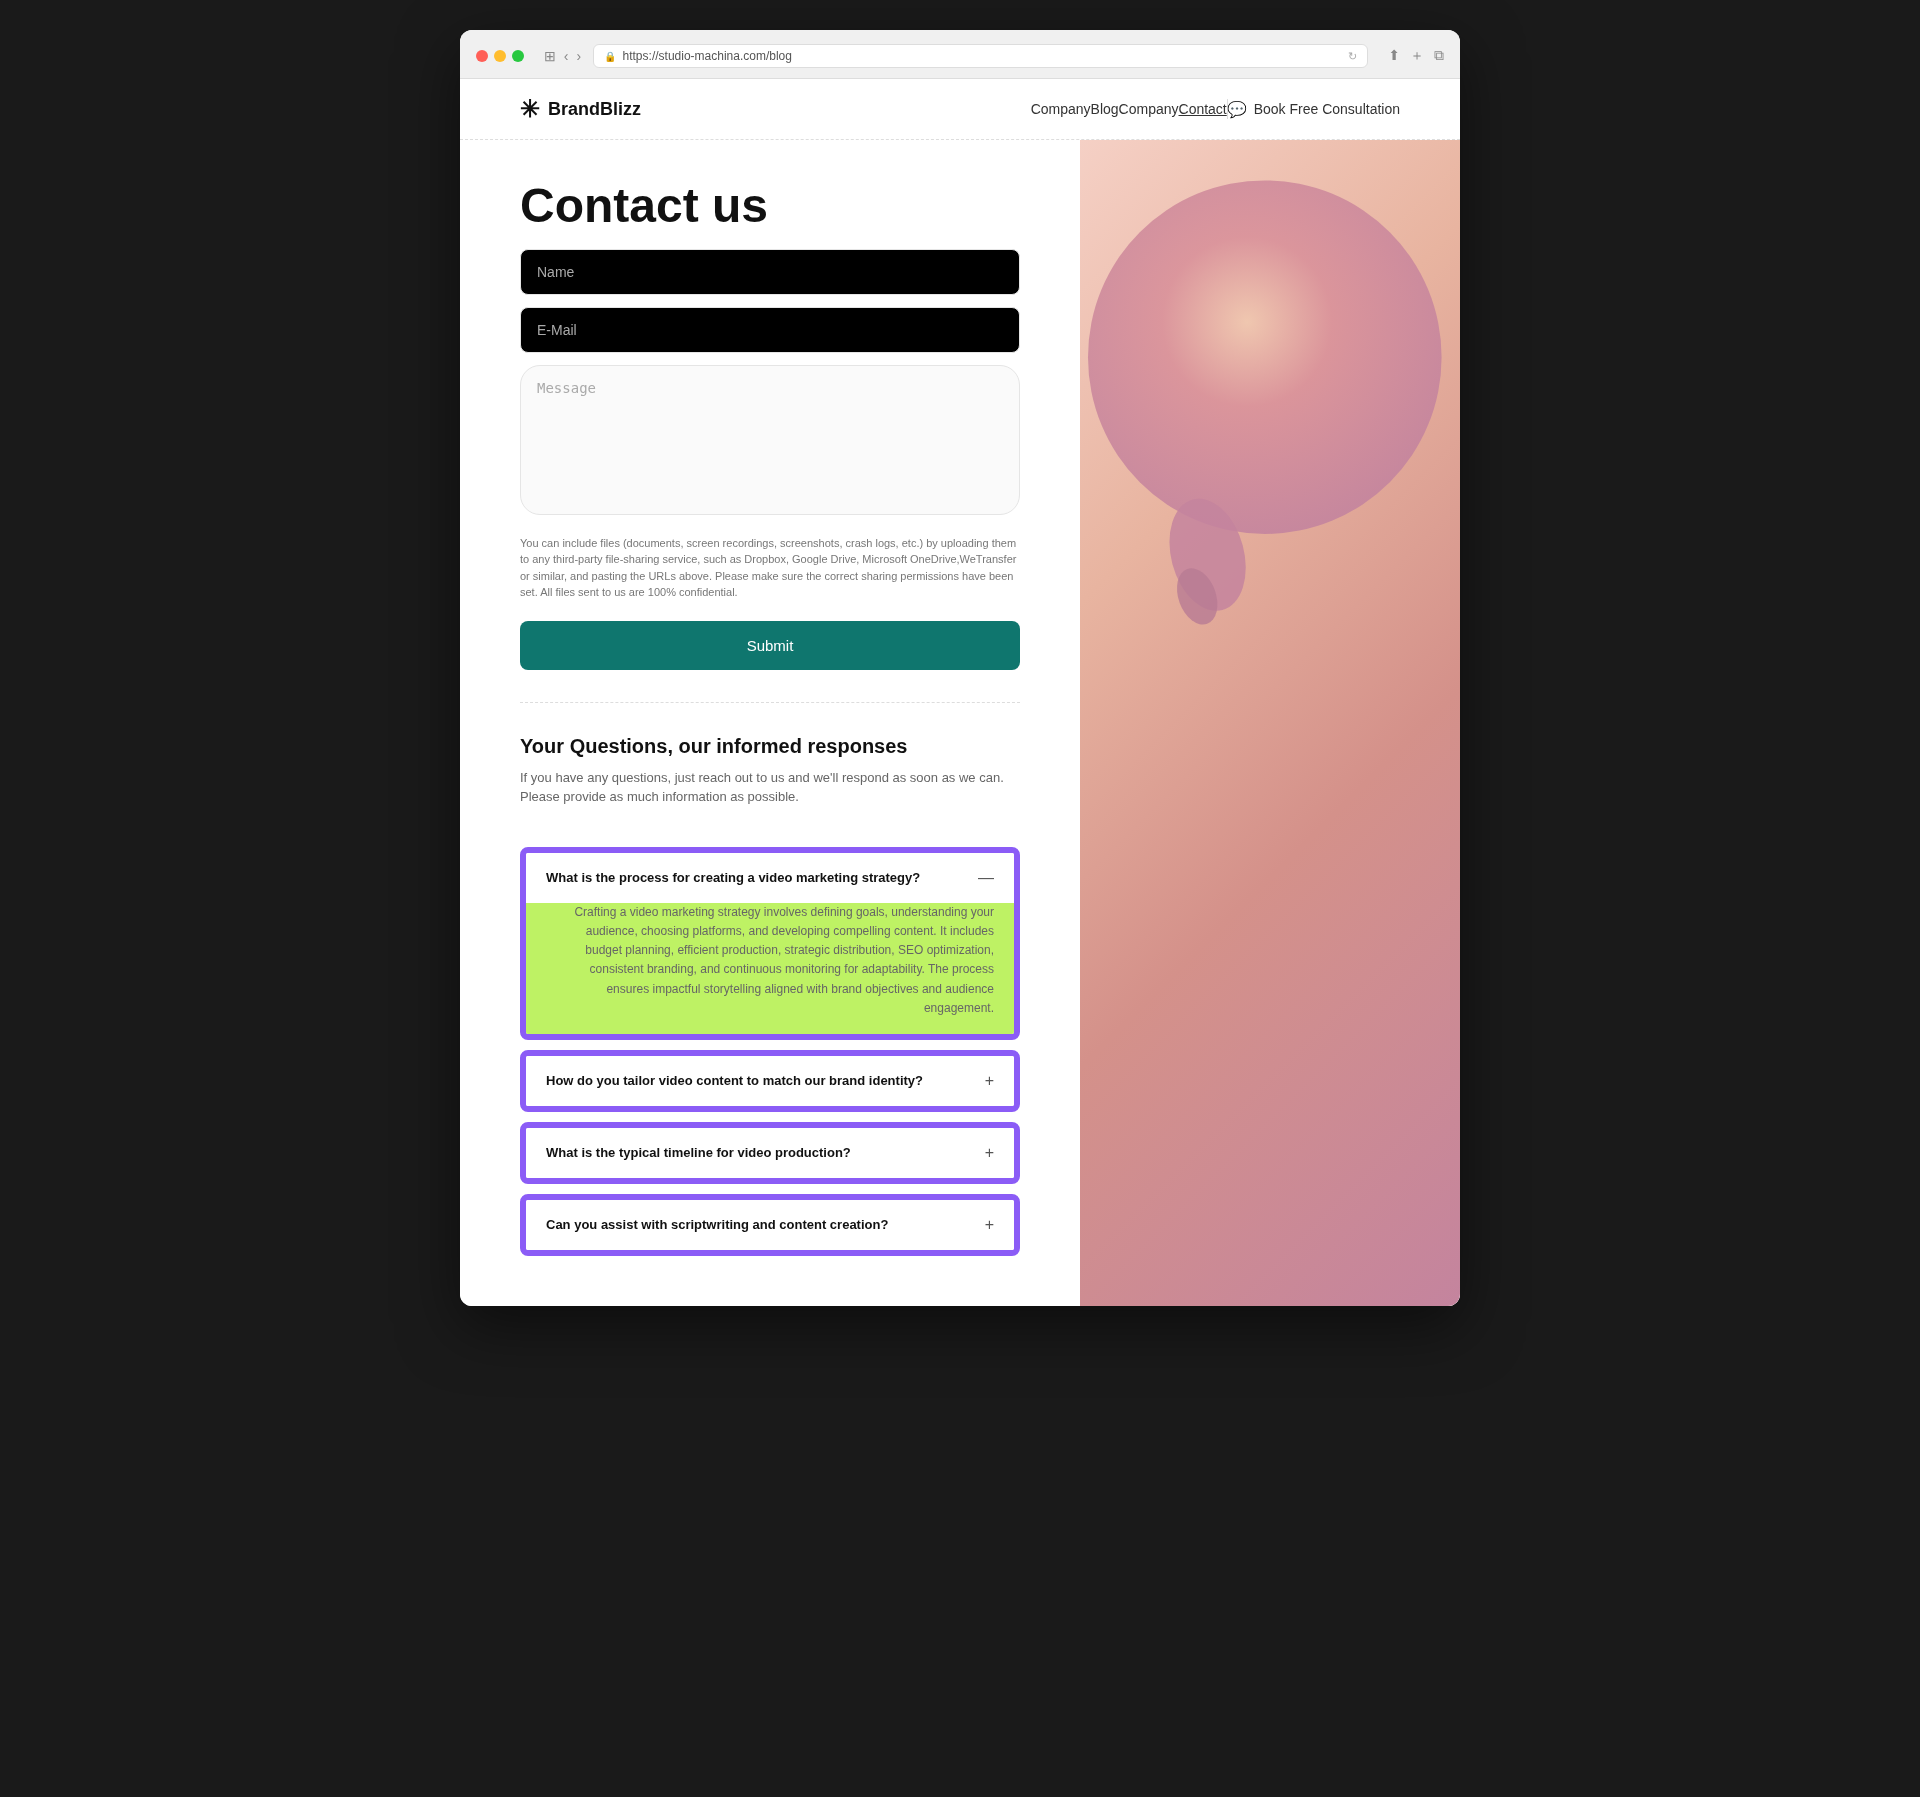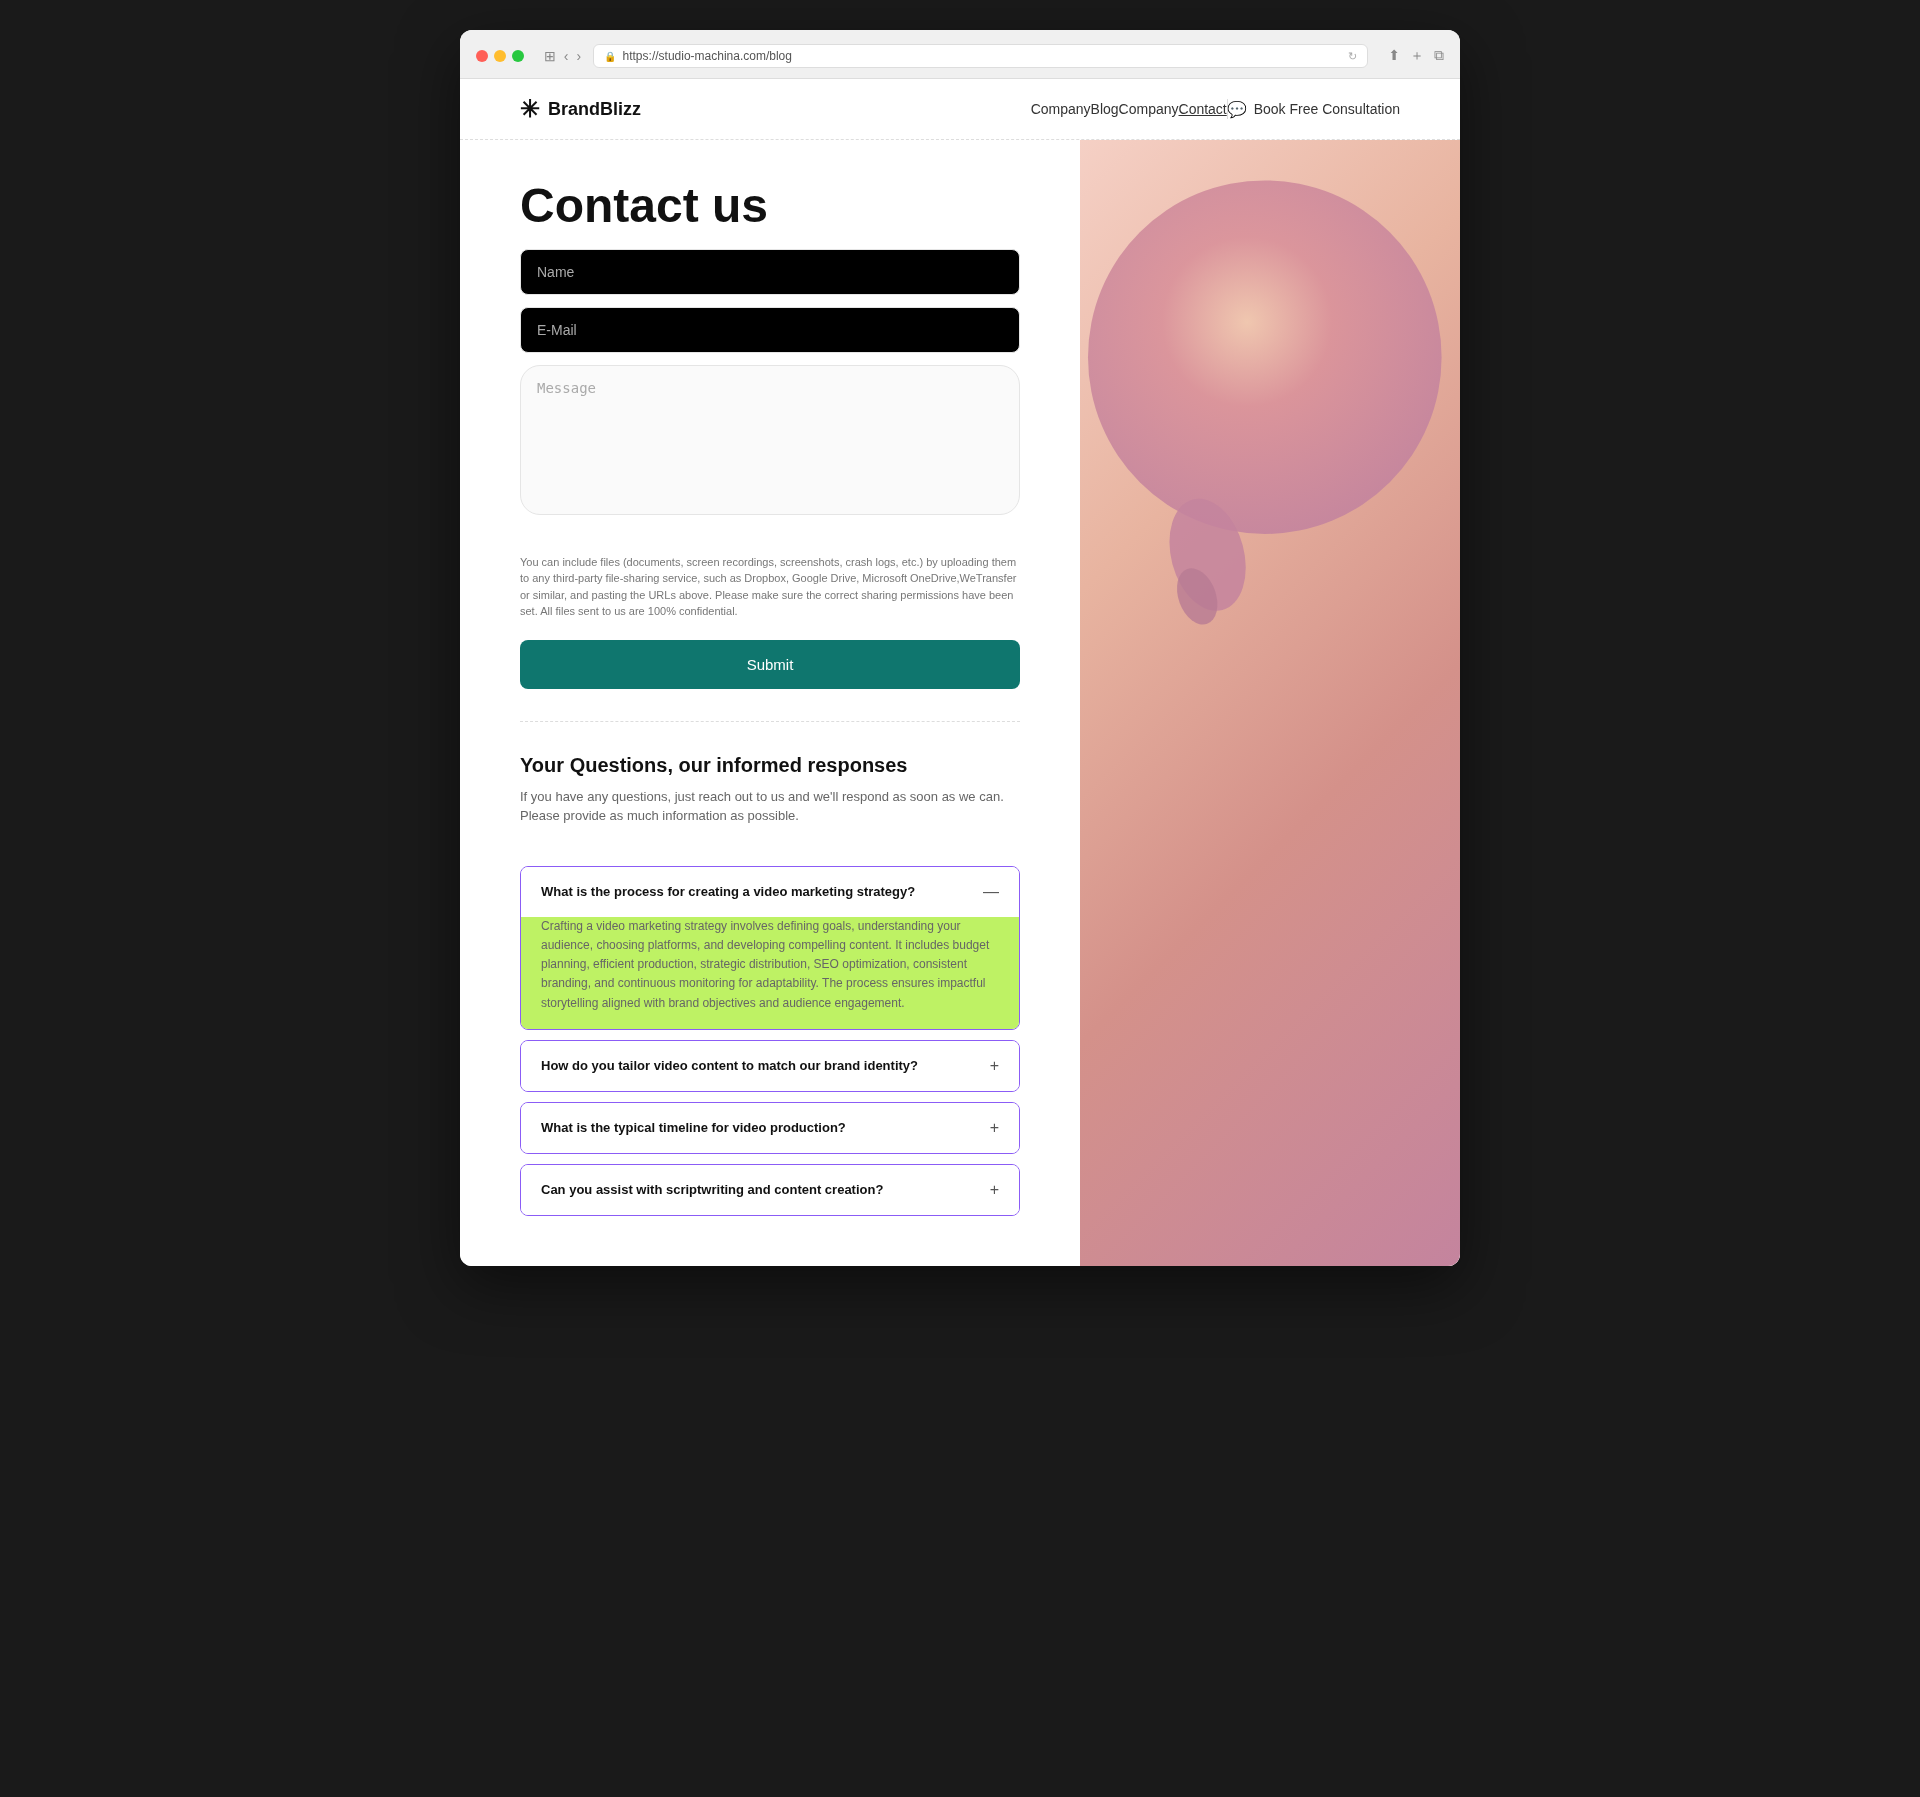--- a/index.html
+++ b/index.html
@@ -185,21 +185,20 @@
       resize: none;
       outline: none;
       margin-bottom: 16px;
     }
     .form-textarea::placeholder { color: #aaa; }
     .file-note {
       font-size: 11px;
       color: #777;
       line-height: 1.5;
       margin-bottom: 20px;
-      margin-top: 19px;
     }
     .submit-button {
       width: 100%;
       padding: 16px;
       background: #0f766e;
       color: #fff;
       border: none;
       border-radius: 8px;
       font-size: 15px;
       font-weight: 500;
@@ -219,24 +218,25 @@
       color: #111;
       margin-bottom: 10px;
     }
     .faq-subtitle {
       font-size: 13px;
       color: #666;
       margin-bottom: 40px;
       line-height: 1.5;
     }
     .faq-item {
-      border: 1px solid #8b5cf6;
+      border: 6px solid #8b5cf6;
       border-radius: 8px;
       margin-bottom: 10px;
       overflow: hidden;
+      text-align: right;
     }
     .faq-question {
       display: flex;
       justify-content: space-between;
       align-items: center;
       padding: 16px 20px;
       cursor: pointer;
       background: #fff;
     }
     .faq-question-text {

